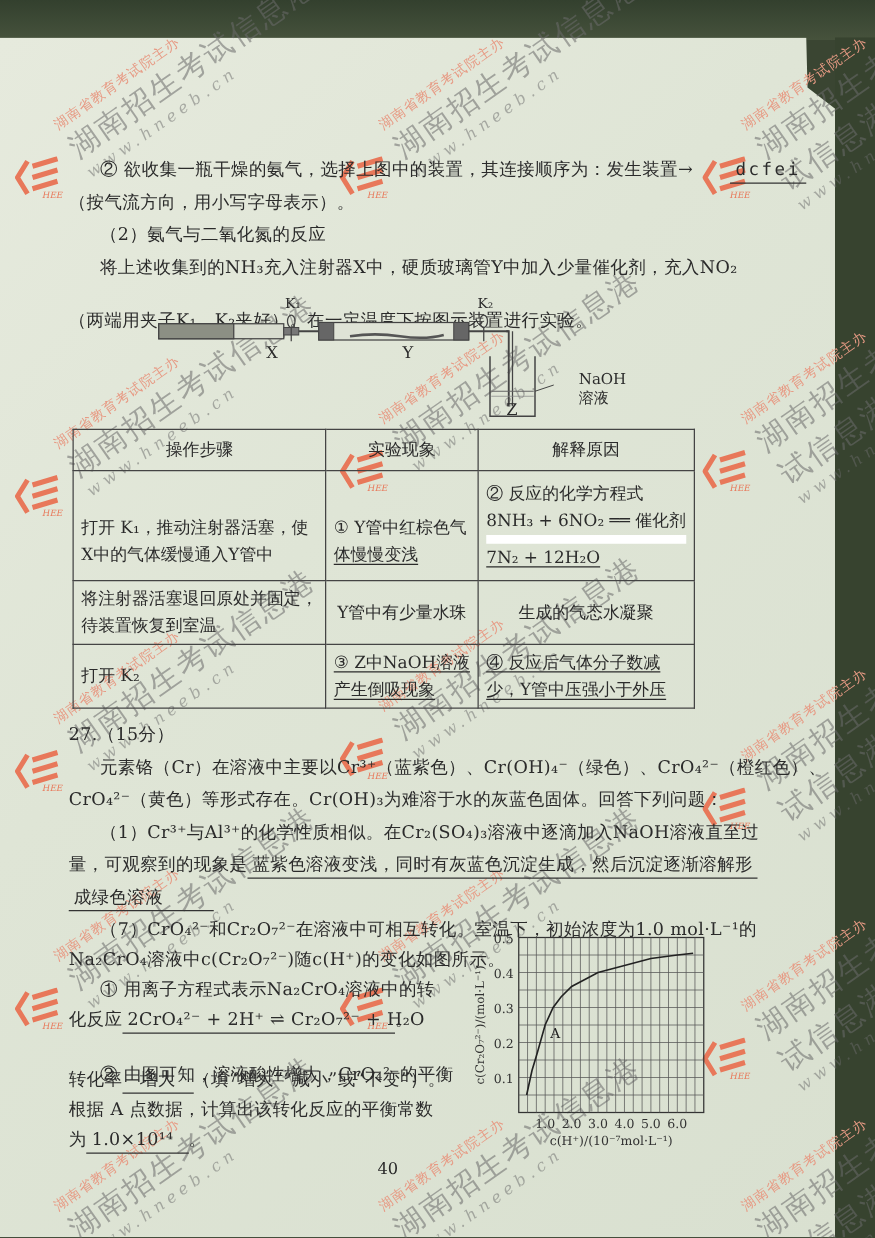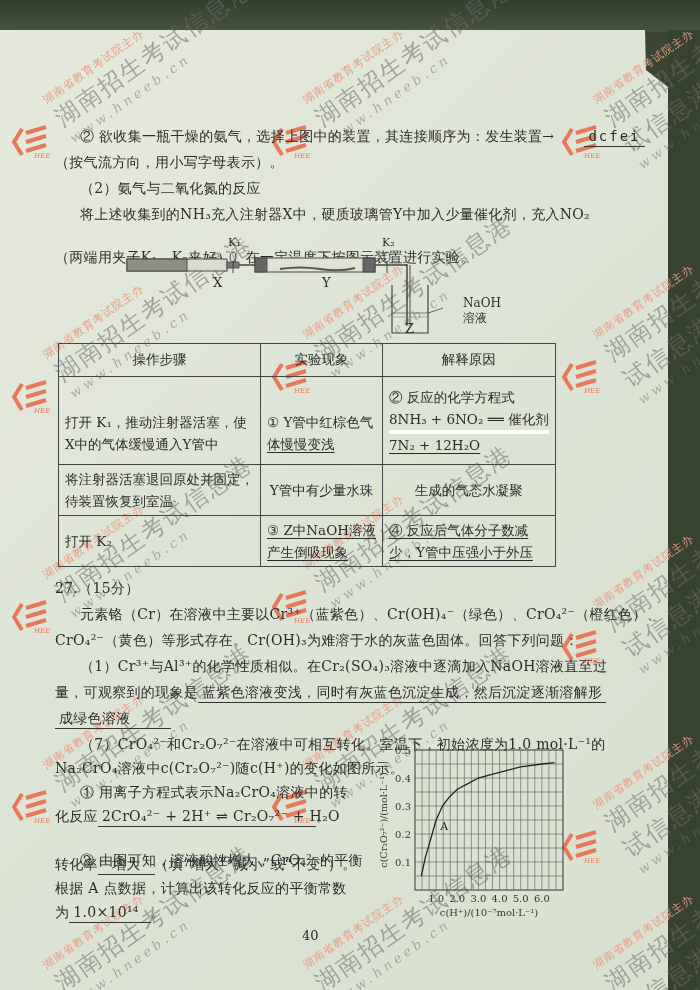--- a/index.html
+++ b/index.html
@@ -258,21 +258,21 @@
     <td>
       <div class="cell-line" style="margin-top:24px;">打开 K₁，推动注射器活塞，使</div>
       <div class="cell-line">X中的气体缓慢通入Y管中</div>
     </td>
     <td>
       <div class="cell-line" style="margin-top:24px;">① Y管中红棕色气</div>
       <div class="cell-line u">体慢慢变浅</div>
     </td>
     <td>
       <div class="cell-line">② 反应的化学方程式</div>
-      <div class="cell-line" style="border-bottom:4px solid #ffffff;">8NH₃ + 6NO₂ ══ 催化剂</div>
+      <div class="cell-line" style="border-bottom:7px solid #ffffff;">8NH₃ + 6NO₂ ══ 催化剂</div>
       <div class="cell-line u">7N₂ + 12H₂O</div>
     </td>
   </tr>
   <tr style="height:44px;padding-left:35px;">
     <td>
       <div class="cell-line">将注射器活塞退回原处并固定，</div>
       <div class="cell-line">待装置恢复到室温</div>
     </td>
     <td style="text-align:center;">
       <div class="cell-line">Y管中有少量水珠</div>

